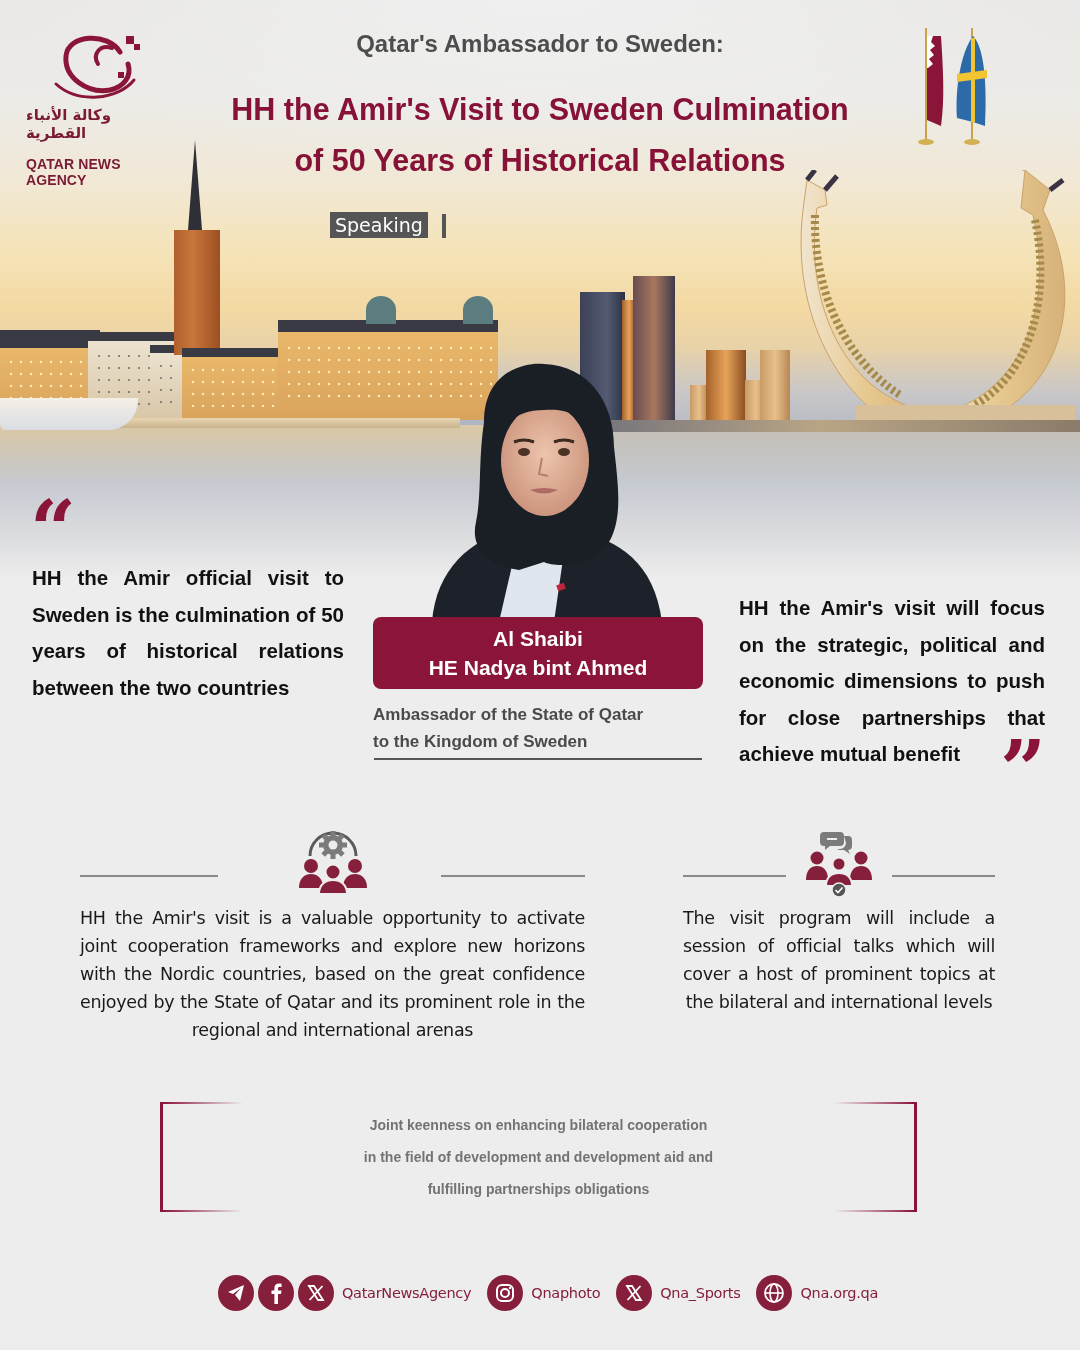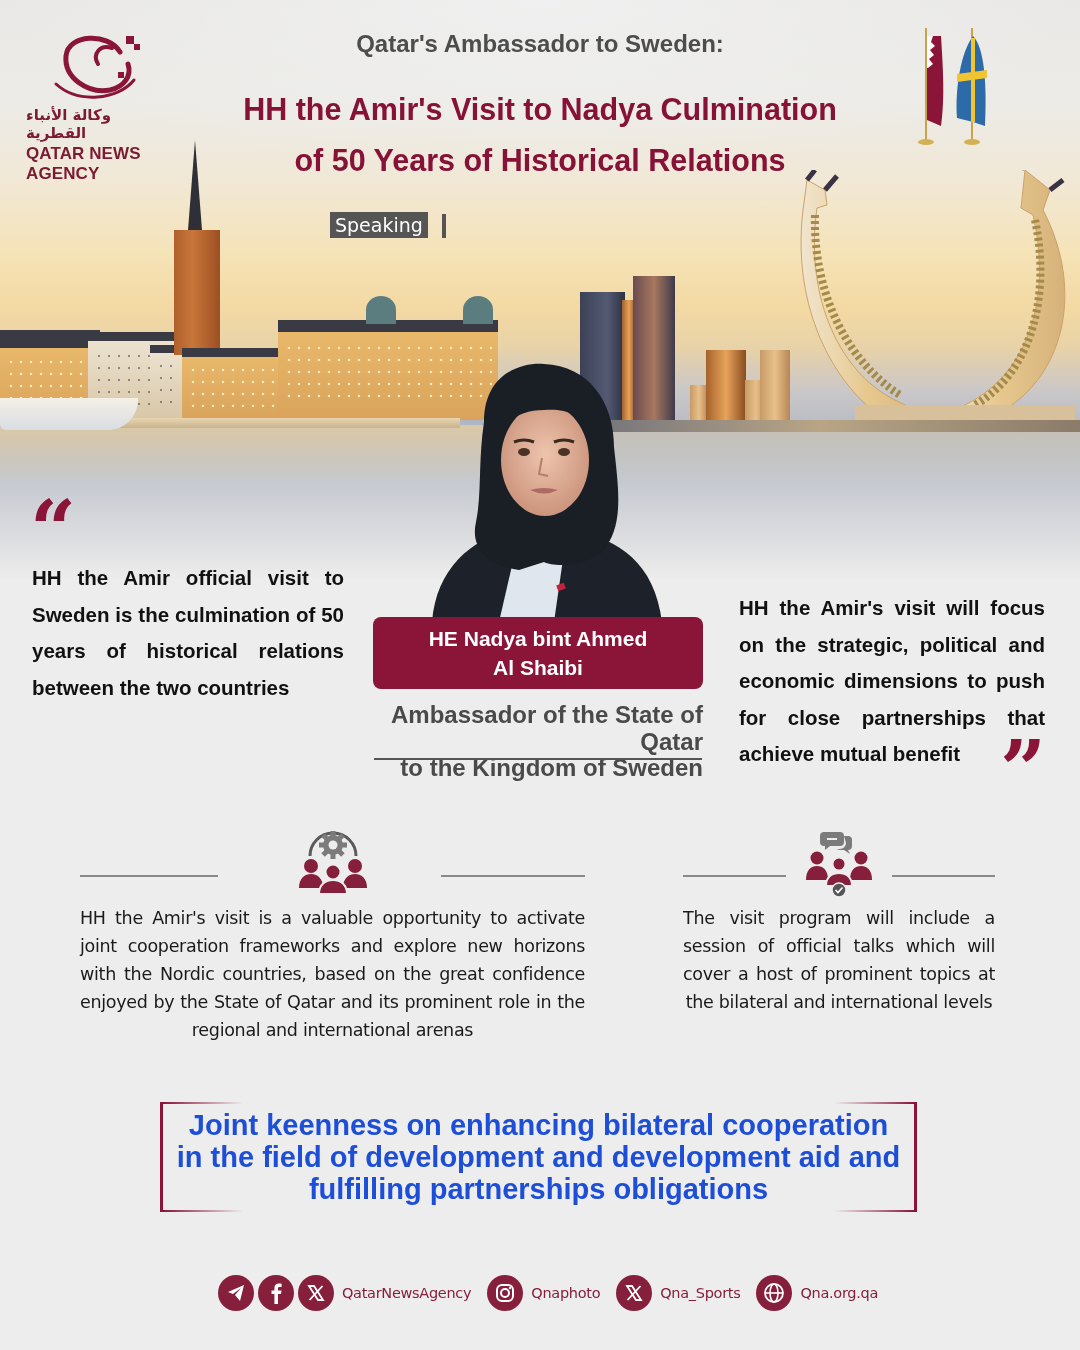--- a/index.html
+++ b/index.html
@@ -51,21 +51,21 @@
   .sky-tan { background: linear-gradient(90deg,#c79a66,#e8c08a 50%,#b78656); }
   .katara {
     position: absolute; left: 795px; top: 170px; width: 290px; height: 270px;
   }
   .shore { position: absolute; left: 560px; top: 420px; width: 520px; height: 12px; background: linear-gradient(90deg,#6a6c7a,#b9a585,#8a7b6a); }
 
   
   .logo { position: absolute; left: 26px; top: 30px; width: 140px; text-align: left; }
   .logo svg { display: block; margin: 0 auto; }
   .logo-ar { font-family: "DejaVu Sans", sans-serif; font-size: 15px; font-weight: bold; color: #7b1a33; margin-top: 2px; direction: rtl; }
-  .logo-en { font-family: "Liberation Sans", sans-serif; font-size: 17px; font-weight: bold; color: #7b1a33; margin-top: 2px; letter-spacing: 0.1px; }
+  .logo-en { font-family: "Liberation Sans", sans-serif; font-size: 14px; font-weight: bold; color: #7b1a33; margin-top: 14px; letter-spacing: 0.1px; }
 
   
   .hdr { position: absolute; left: 180px; width: 720px; text-align: center; }
   .sub-title { top: 30px; font-family: "Liberation Sans", sans-serif; font-weight: bold; font-size: 24px; color: #4d4d4d; }
   .main-title { top: 84px; font-family: "Liberation Sans", sans-serif; font-weight: bold; font-size: 30.5px; line-height: 51px; color: #861237; }
   .speaking { position: absolute; top: 212px; left: 330px; font-family: "DejaVu Sans", sans-serif; font-size: 19px; color: #444; display: flex; align-items: flex-end; white-space: nowrap; }
   .speaking .tag { background: #555; color: #fff; padding: 0 5px; line-height: 26px; margin-right: 4px; }
   .speaking .bar { display: inline-block; width: 4px; height: 24px; background: #555; margin-left: 10px; }
 
   
@@ -77,22 +77,22 @@
 
   
   .portrait { position: absolute; left: 414px; top: 352px; width: 262px; height: 270px; }
   .nameplate {
     position: absolute; left: 373px; top: 617px; width: 330px; height: 72px;
     background: #8a1538; border-radius: 8px; color: #fff; text-align: center;
     font-family: "Liberation Sans", sans-serif; font-weight: bold; font-size: 21px; line-height: 29px;
     padding-top: 7px;
   }
   .role {
-    position: absolute; left: 373px; top: 702px; width: 330px; text-align: right;
-    font-family: "Liberation Sans", sans-serif; font-weight: bold; font-size: 24px; line-height: 26.5px; color: #4a4a4a;
+    position: absolute; left: 373px; top: 702px; width: 330px; text-align: left;
+    font-family: "Liberation Sans", sans-serif; font-weight: bold; font-size: 17px; line-height: 26.5px; color: #4a4a4a;
   }
   .role-rule { position: absolute; left: 374px; top: 758px; width: 328px; height: 2px; background: #555; }
 
   
   .rule { position: absolute; height: 2px; background: #8a8a8a; }
   .point-text { position: absolute; font-family: "DejaVu Sans", sans-serif; font-size: 17.5px; line-height: 28px; color: #1a1a1a; text-align: justify; text-align-last: center; letter-spacing: -0.3px; }
   .icon-box { position: absolute; }
 
   
   .callout { position: absolute; left: 160px; top: 1102px; width: 757px; height: 110px; }
@@ -101,21 +101,21 @@
   .callout .br { right: 0; border-right: 3px solid #8a1538; }
   .callout .bl::before, .callout .bl::after, .callout .br::before, .callout .br::after {
     content: ""; position: absolute; height: 2px; width: 80px;
   }
   .callout .bl::before { top: 0; left: 0; background: linear-gradient(90deg,#8a1538,rgba(138,21,56,0)); }
   .callout .bl::after { bottom: 0; left: 0; background: linear-gradient(90deg,#8a1538,rgba(138,21,56,0)); }
   .callout .br::before { top: 0; right: 0; background: linear-gradient(270deg,#8a1538,rgba(138,21,56,0)); }
   .callout .br::after { bottom: 0; right: 0; background: linear-gradient(270deg,#8a1538,rgba(138,21,56,0)); }
   .callout-text {
     position: absolute; left: 0; right: 0; top: 7px; text-align: center;
-    font-family: "Liberation Sans", sans-serif; font-weight: bold; font-size: 29px; line-height: 32px; color: #1d4ed8;
+    font-family: "Liberation Sans", sans-serif; font-weight: bold; font-size: 14px; line-height: 32px; color: #737373;
   }
 
   
   .footer { position: absolute; left: 218px; top: 1274px; height: 38px; display: flex; align-items: center; }
   .soc { width: 36px; height: 36px; border-radius: 50%; background: #861f3b; display: flex; align-items: center; justify-content: center; margin-right: 4px; flex: none; }
   .soc svg { display: block; }
   .handle { font-family: "DejaVu Sans", sans-serif; font-size: 14.5px; color: #861f3b; margin: 0 16px 0 4px; white-space: nowrap; letter-spacing: -0.3px; }
 </style>
 </head>
 <body>
@@ -179,21 +179,21 @@
       <rect x="78" y="6" width="8" height="8" fill="#8a1538"></rect>
       <rect x="86" y="14" width="6" height="6" fill="#8a1538"></rect>
       <rect x="70" y="42" width="6" height="6" fill="#8a1538"></rect>
     </svg>
     <div class="logo-ar">وكالة الأنباء القطرية</div>
     <div class="logo-en">QATAR NEWS AGENCY</div>
   </div>
 
   <div class="hdr sub-title">Qatar's Ambassador to Sweden:</div>
   <div class="hdr main-title">
-    <div>HH the Amir's Visit to Nadya Culmination</div>
+    <div>HH the Amir's Visit to Sweden Culmination</div>
     <div>of 50 Years of Historical Relations</div>
   </div>
   <div class="speaking">
     <span class="tag">Speaking</span>
     <span class="bar"></span>
   </div>
 
   <svg class="flags" viewBox="0 0 90 120">
     <g>
       <rect x="20" y="0" width="2" height="112" fill="#c9a24a"></rect>
@@ -231,22 +231,22 @@
     <path d="M140 90 Q150 86 160 90" stroke="#3a2a22" stroke-width="3" fill="none"></path>
     <ellipse cx="110" cy="100" rx="6" ry="4" fill="#4a3224"></ellipse>
     <ellipse cx="150" cy="100" rx="6" ry="4" fill="#4a3224"></ellipse>
     <path d="M128 106 L125 122 L134 124" stroke="#b5806a" stroke-width="2" fill="none"></path>
     <path d="M116 138 Q130 145 144 138 Q130 134 116 138 Z" fill="#b06a66"></path>
     <path d="M86 80 C92 55 120 48 135 50 C152 50 170 60 176 82 C168 62 150 56 130 58 C110 58 95 66 86 80 Z" fill="#1a1f25"></path>
     <rect x="143" y="232" width="8" height="6" fill="#c0253f" transform="rotate(-20 147 235)"></rect>
   </svg>
 
   <div class="nameplate">
+    <div>Al Shaibi</div>
     <div>HE Nadya bint Ahmed</div>
-    <div>Al Shaibi</div>
   </div>
   <div class="role">
     <div>Ambassador of the State of Qatar</div>
     <div>to the Kingdom of Sweden</div>
   </div>
   <div class="role-rule"></div>
 
   <div class="rule" style="left:80px;top:875px;width:138px;"></div>
   <div class="rule" style="left:441px;top:875px;width:144px;"></div>
   <svg class="icon-box" style="left:296px;top:820px;" width="74" height="74" viewBox="0 0 74 74">

